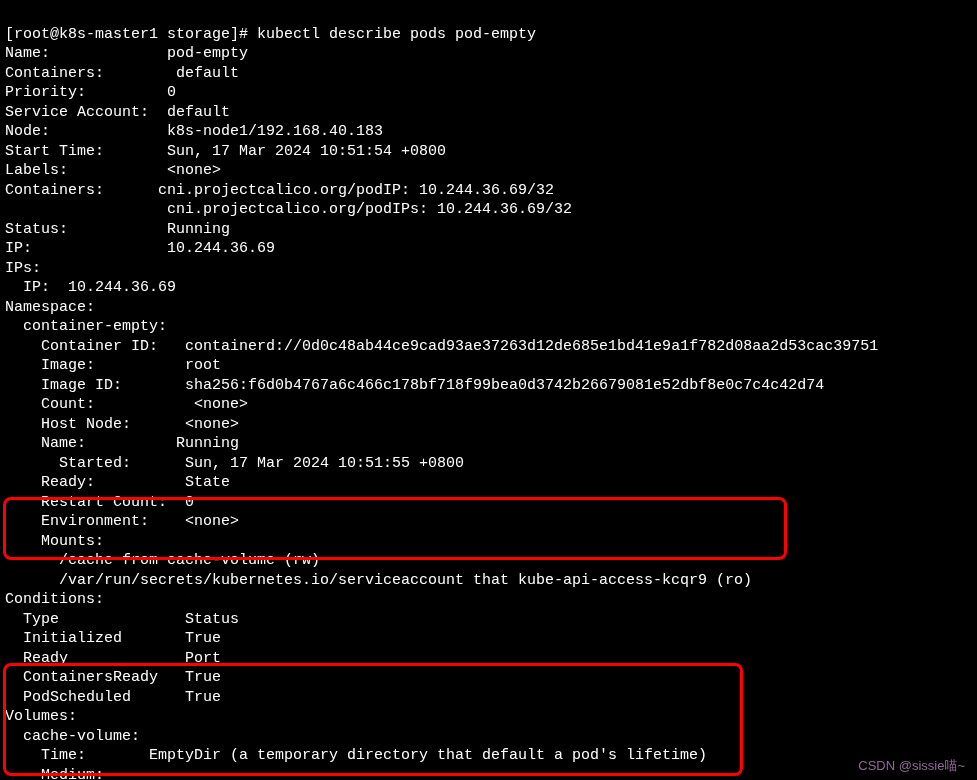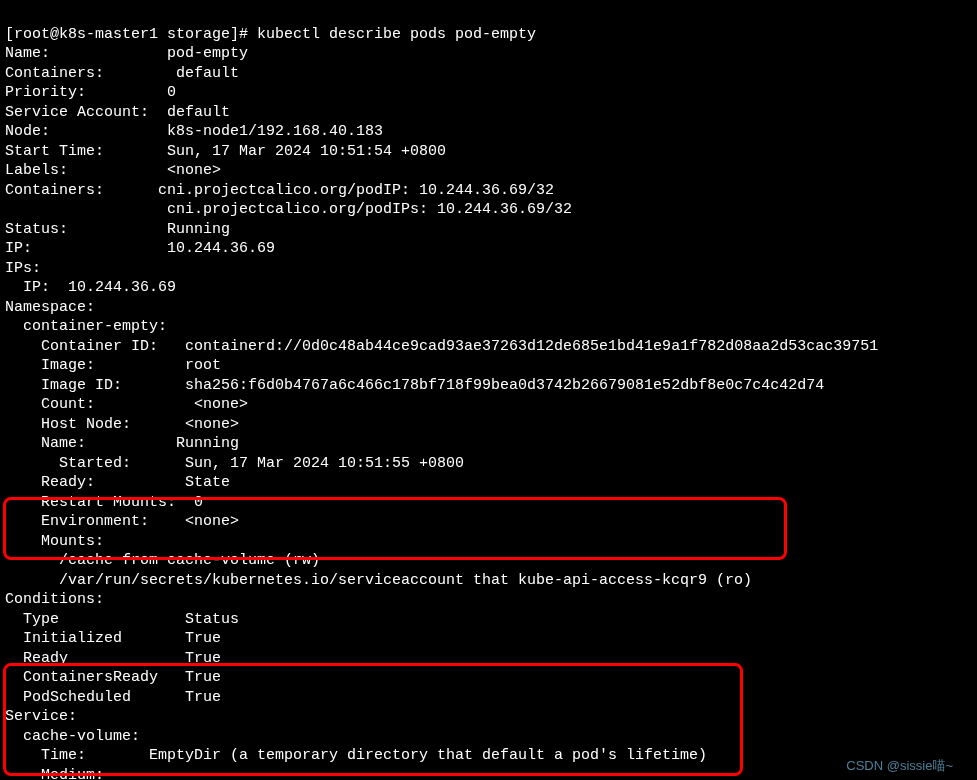--- a/index.html
+++ b/index.html
@@ -34,23 +34,23 @@
       height: 63px;
     }
     .highlight-2 {
       left: 3px;
       top: 663px;
       width: 740px;
       height: 113px;
     }
     .watermark {
       position: absolute;
-      right: 24px;
+      right: 12px;
       bottom: 5px;
-      color: #7dd3fc;
+      color: #f0abfc;
       font-size: 13px;
       opacity: 0.6;
       font-family: Arial, sans-serif;
     }
   </style>
 </head>
 <body>
 
 <div class="terminal">
 <span>[root@k8s-master1 storage]# kubectl describe pods pod-empty</span>
@@ -70,32 +70,32 @@
 <span>Namespace:</span>
 <span>  container-empty:</span>
 <span><span>    Container ID:</span>   <span>containerd://0d0c48ab44ce9cad93ae37263d12de685e1bd41e9a1f782d08aa2d53cac39751</span></span>
 <span><span>    Image:</span>          <span>root</span></span>
 <span><span>    Image ID:</span>       <span>sha256:f6d0b4767a6c466c178bf718f99bea0d3742b26679081e52dbf8e0c7c4c42d74</span></span>
 <span><span>    Count:</span>           <span>&lt;none&gt;</span></span>
 <span><span>    Host Node:</span>      <span>&lt;none&gt;</span></span>
 <span><span>    Name:</span>          <span>Running</span></span>
 <span><span>      Started:</span>      <span>Sun, 17 Mar 2024 10:51:55 +0800</span></span>
 <span><span>    Ready:</span>          <span>State</span></span>
-<span><span>    Restart Mounts:</span>  <span>0</span></span>
+<span><span>    Restart Count:</span>  <span>0</span></span>
 <span><span>    Environment:</span>    <span>&lt;none&gt;</span></span>
 <span>    Mounts:</span>
 <span>      /cache from cache-volume (rw)</span>
 <span>      /var/run/secrets/kubernetes.io/serviceaccount that kube-api-access-kcqr9 (ro)</span>
 <span>Conditions:</span>
 <span>  Type              Status</span>
 <span>  Initialized       True</span>
-<span>  Ready             True</span>
+<span>  Ready             Port</span>
 <span>  ContainersReady   True</span>
 <span>  PodScheduled      True</span>
-<span>Service:</span>
+<span>Volumes:</span>
 <span>  cache-volume:</span>
 <span><span>    Time:</span>       <span>EmptyDir (a temporary directory that default a pod's lifetime)</span></span>
 <span><span>    Medium:</span>     <span></span></span>
 
 
 </div>
 
 <div class="highlight-box highlight-1"></div>
 <div class="highlight-box highlight-2"></div>
 

